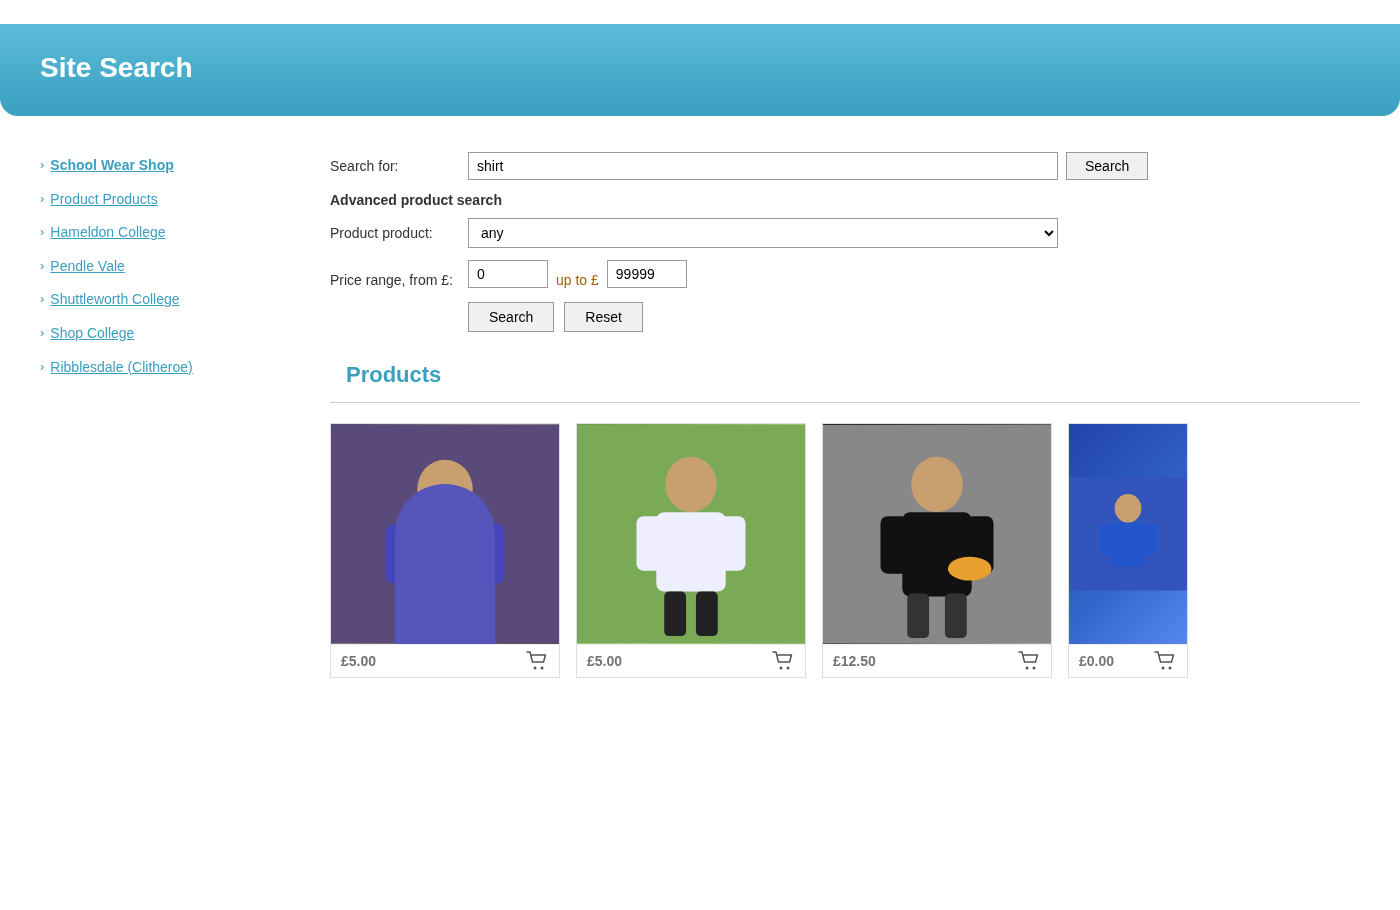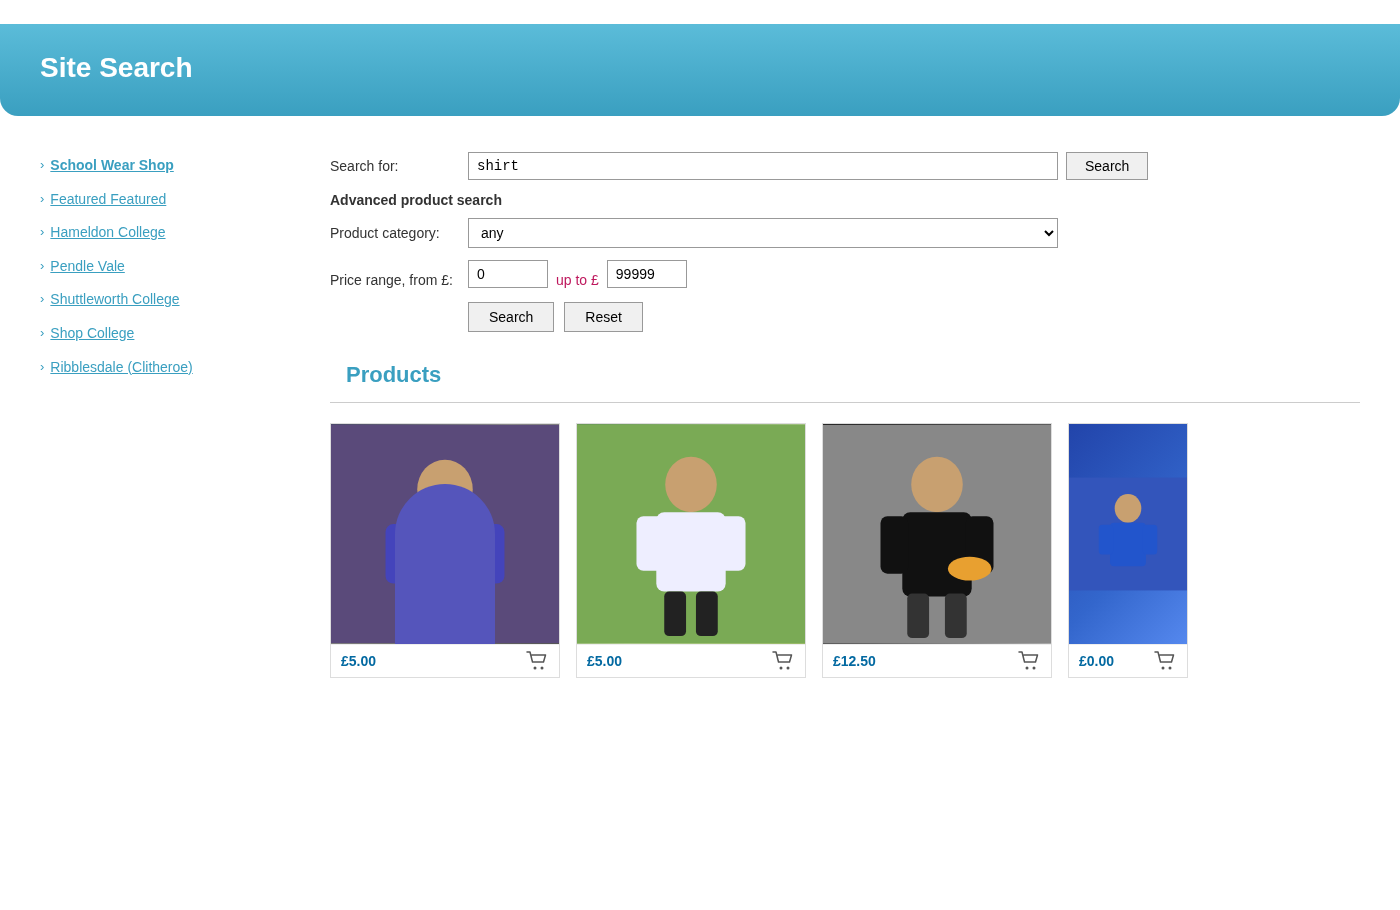--- a/index.html
+++ b/index.html
@@ -72,21 +72,20 @@
     }
     .search-label {
       width: 130px;
       color: #333;
     }
     .search-input-main {
       width: 590px;
       padding: 5px 8px;
       border: 1px solid #999;
       font-size: 14px;
-      font-family: Liberation Mono, monospace;
     }
     .search-button-top {
       padding: 5px 18px;
       border: 1px solid #999;
       background: #f0f0f0;
       cursor: pointer;
       font-size: 14px;
     }
     .advanced-title {
       font-weight: bold;
@@ -121,21 +120,21 @@
       width: 130px;
       color: #333;
     }
     .price-input {
       width: 80px;
       padding: 5px 8px;
       border: 1px solid #999;
       font-size: 14px;
     }
     .price-sep {
-      color: #be185d;
+      color: #a16207;
     }
     .btn-row {
       display: flex;
       gap: 10px;
       margin-left: 138px;
     }
     .btn-search, .btn-reset {
       padding: 6px 20px;
       border: 1px solid #999;
       background: #f0f0f0;
@@ -202,21 +201,21 @@
     .product-footer {
       display: flex;
       align-items: center;
       justify-content: space-between;
       padding: 6px 10px;
       border-top: 1px solid #eee;
     }
     .product-price {
       font-size: 14px;
       font-weight: bold;
-      color: #0369a1;
+      color: #737373;
     }
     .product-cart-icon {
       width: 24px;
       height: 20px;
       display: flex;
       align-items: center;
       justify-content: center;
       cursor: pointer;
     }
 
@@ -236,21 +235,21 @@
 
   <div class="sidebar">
 
     <div id="sidebar-items">
         <div class="sidebar-item">
           <span class="sidebar-arrow">›</span>
           <span class="sidebar-link bold-link">School Wear Shop</span>
         </div>
         <div class="sidebar-item">
           <span class="sidebar-arrow">›</span>
-          <span class="sidebar-link">Featured Featured</span>
+          <span class="sidebar-link">Product Products</span>
         </div>
         <div class="sidebar-item">
           <span class="sidebar-arrow">›</span>
           <span class="sidebar-link">Hameldon College</span>
         </div>
         <div class="sidebar-item">
           <span class="sidebar-arrow">›</span>
           <span class="sidebar-link">Pendle Vale</span>
         </div>
         <div class="sidebar-item">
@@ -274,21 +273,21 @@
 
       <div class="search-row">
         <span class="search-label">Search for:</span>
         <input class="search-input-main" type="text" id="search-input-main" value="shirt" style="">
         <button class="search-button-top">Search</button>
       </div>
 
       <div class="advanced-title">Advanced product search</div>
 
       <div class="advanced-row">
-        <span class="advanced-label">Product category:</span>
+        <span class="advanced-label">Product product:</span>
         <select class="category-select" id="category-select">
         <option value="any">any</option><option value="shirts">shirts</option><option value="trousers">trousers</option><option value="jackets">jackets</option><option value="accessories">accessories</option></select>
       </div>
 
       <div class="price-range-row">
         <span class="price-label">Price range, from £:</span>
         <input class="price-input" type="text" id="price-from" value="0" style="">
         <span class="price-sep">up to £</span>
         <input class="price-input" type="text" id="price-to" value="99999" style="">
       </div>

